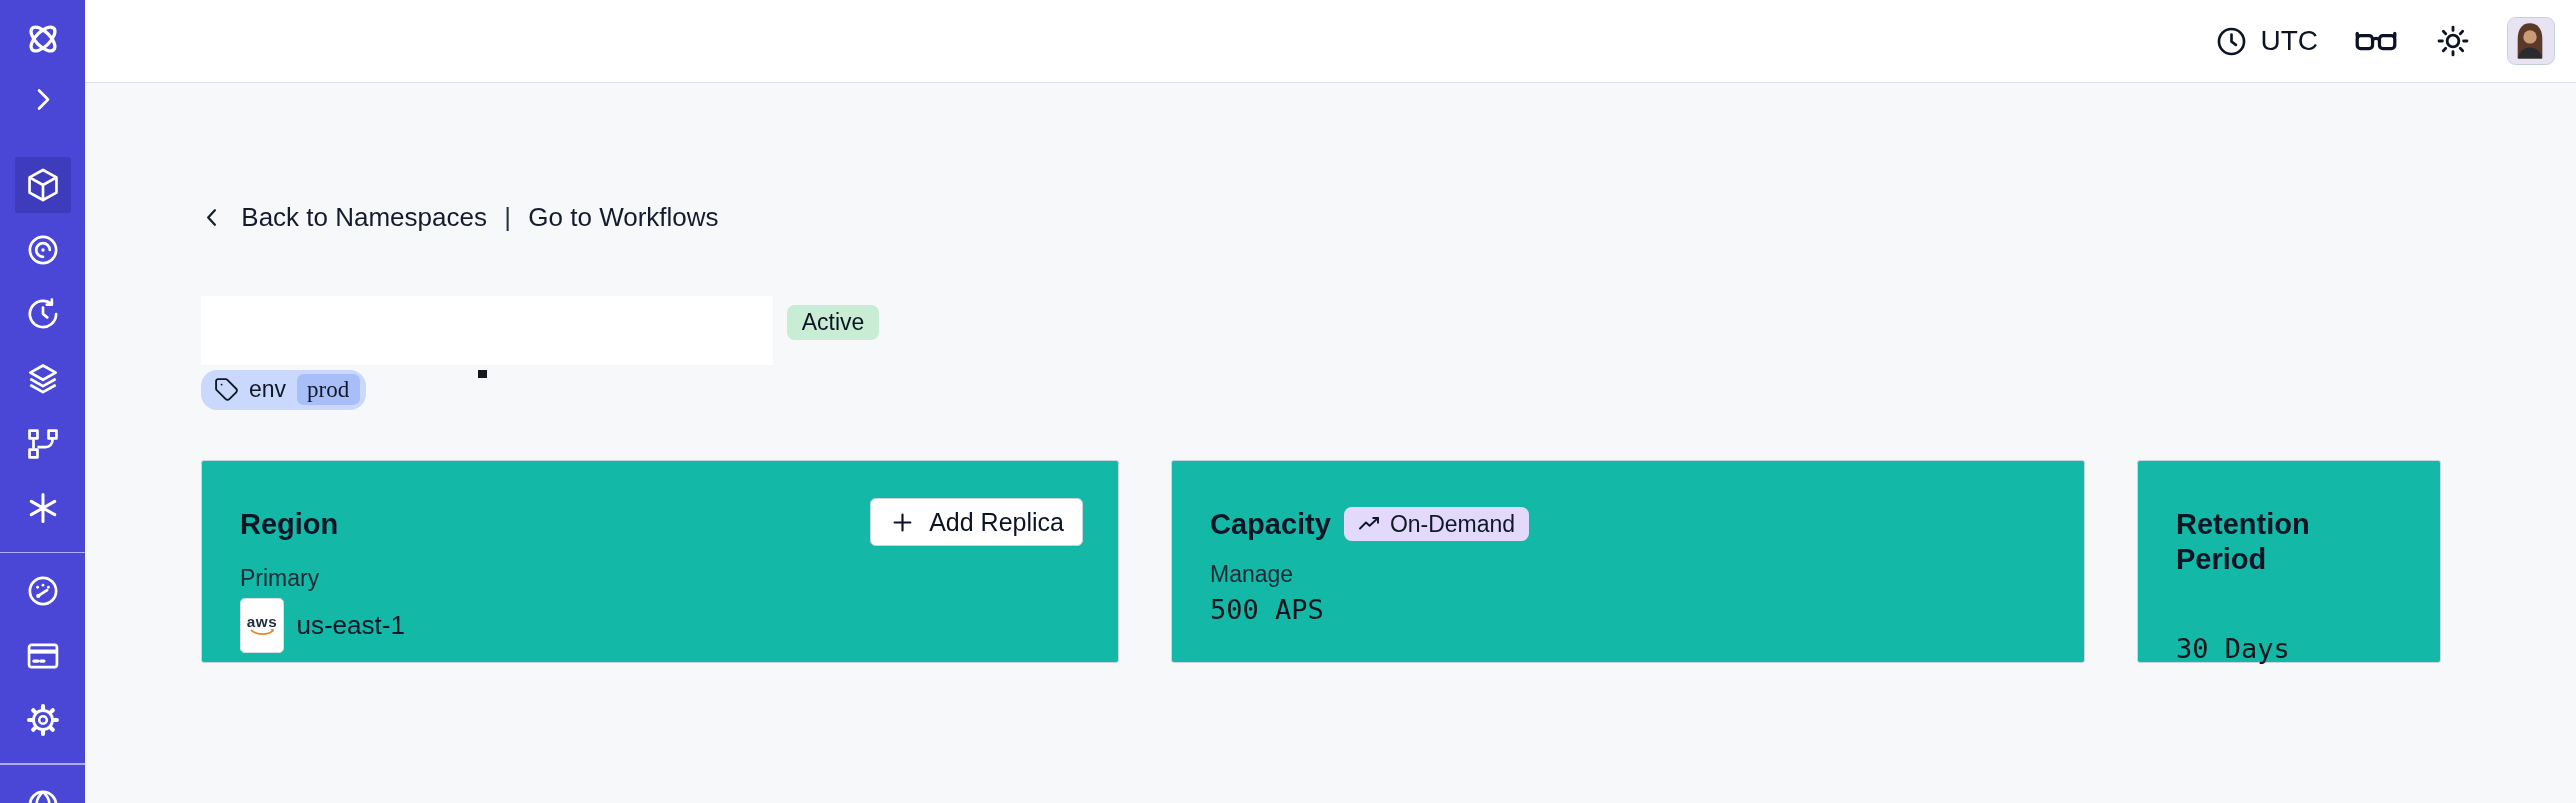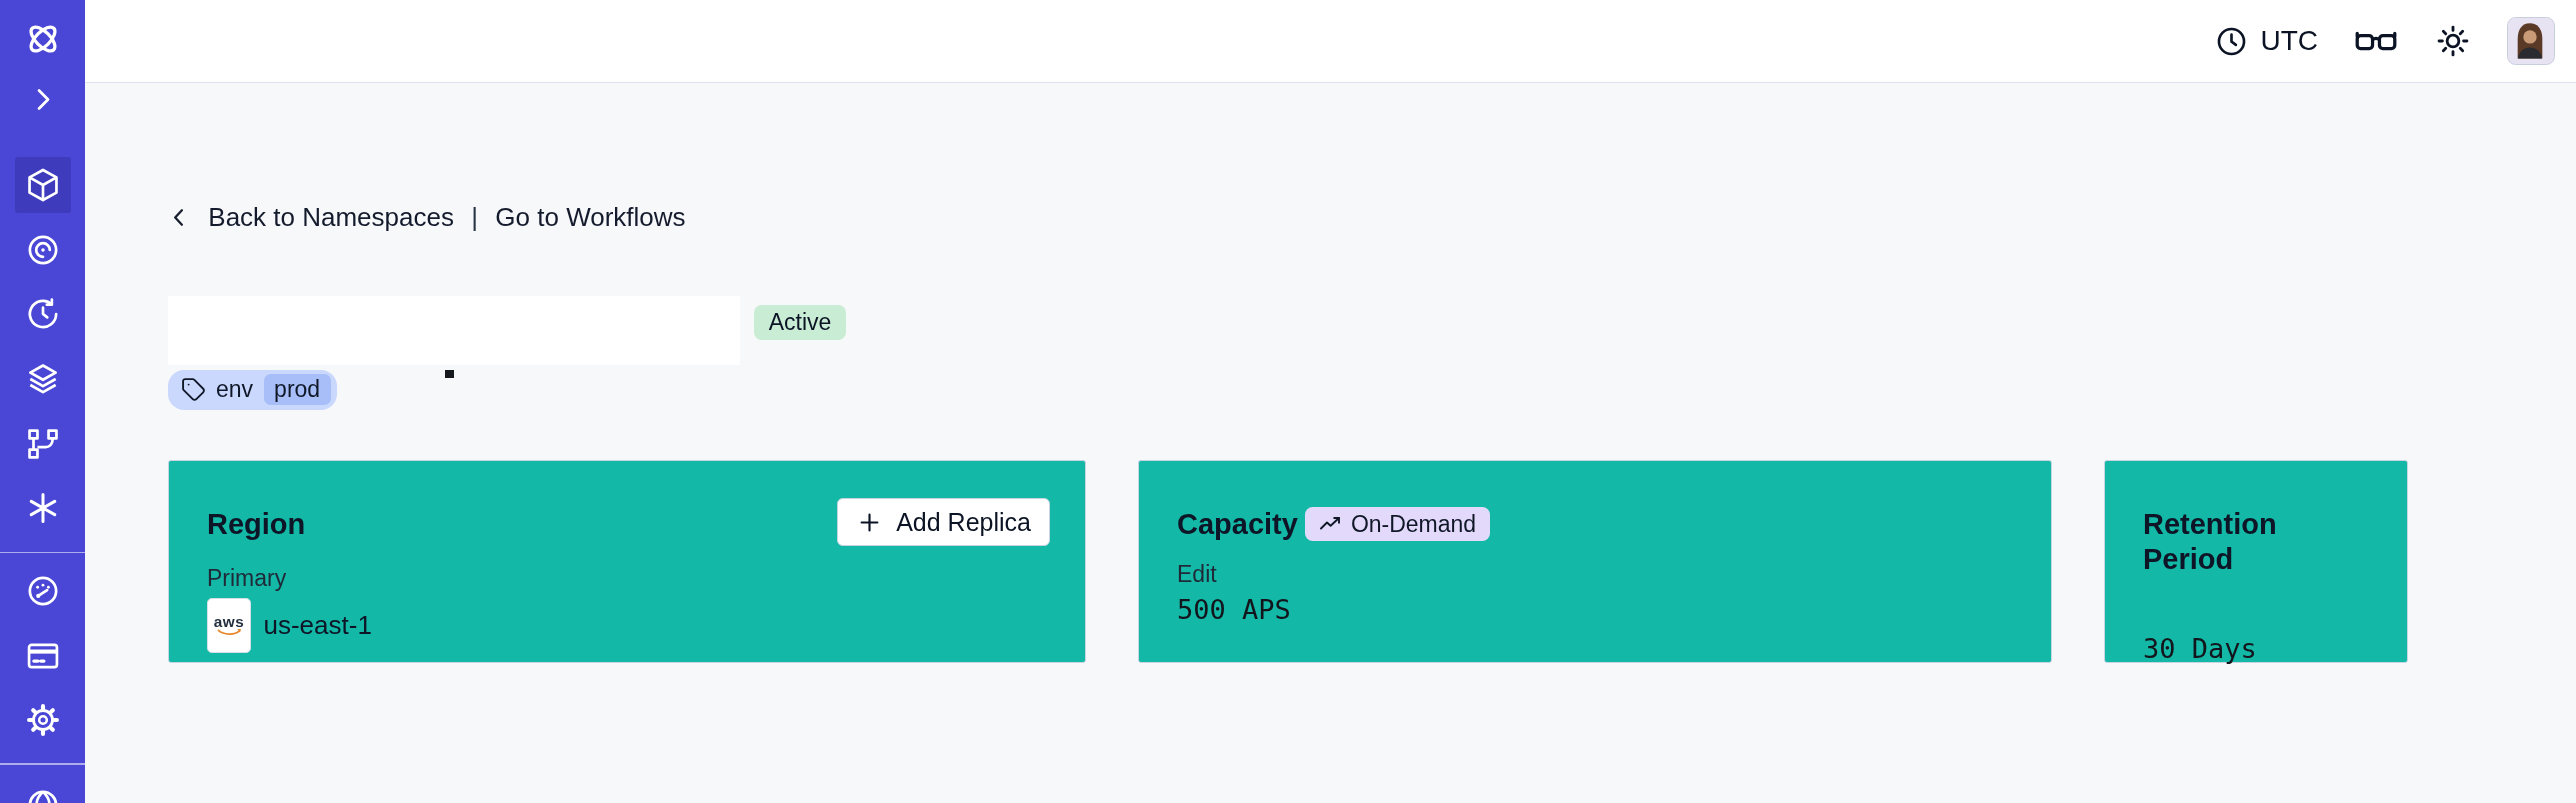--- a/index.html
+++ b/index.html
@@ -24,21 +24,21 @@
 
   
   .topbar{position:absolute;left:85px;right:0;top:0;height:83px;background:#fff;
           border-bottom:1.9px solid #DDE3EC;display:flex;align-items:center;
           justify-content:flex-end;gap:35px;padding-right:21px;z-index:4;}
   .tz{display:flex;align-items:center;gap:11.5px;font-size:28px;color:var(--ink);cursor:pointer;}
   .avatar{width:48px;height:48px;border-radius:8.6px;border:1.9px solid #C7CFDD;overflow:hidden;background:#E8E3F3;cursor:pointer;}
 
   
   .content{position:absolute;left:85px;top:85px;right:0;bottom:0;background:var(--page_bg);
-           padding:117px 123px 0 83px;overflow:hidden;}
+           padding:117px 123px 0 116px;overflow:hidden;}
 
   .back-row{display:flex;align-items:center;gap:17.3px;height:31px;}
   .back-row .lnk{font-size:26px;font-weight:500;color:#141B2D;cursor:pointer;}
   .back-row .sep{font-size:26px;color:#2A3447;}
 
   .title-row{margin-top:63px;display:flex;align-items:flex-start;position:relative;}
   .name-redaction{width:572px;height:69px;background:#ffffff;position:relative;flex:none;}
   .redact-dot{position:absolute;left:277px;bottom:-12.5px;width:8.6px;height:7.7px;background:#15181d;}
   .badge-active{margin-left:14.4px;margin-top:8.6px;height:35px;padding:0 14.4px;border-radius:7.7px;
       background:var(--active_badge_bg);display:inline-flex;align-items:center;
@@ -47,35 +47,35 @@
   .btn{display:inline-flex;align-items:center;gap:13.4px;background:#fff;border:1.9px solid var(--card_border);
        border-radius:5.8px;color:var(--ink);cursor:pointer;font-family:inherit;}
   .btn-connect{height:71px;padding:0 25px;font-size:27px;font-weight:500;}
   .btn-edit{height:71px;padding:0 29px;font-size:27px;background:var(--accent);border:none;color:#fff;
             border-radius:4.8px;display:inline-flex;align-items:center;cursor:pointer;font-family:inherit;}
 
   .tag-row{margin-top:4.8px;}
   .tag-pill{display:inline-flex;align-items:center;gap:10.5px;height:40px;border-radius:16px;
             background:var(--tag_bg);padding:0 6.7px 0 12.5px;font-size:23px;color:#101828;}
   .tag-value{display:inline-flex;align-items:center;height:31px;padding:0 10.5px;border-radius:6.7px;
-             background:var(--tag_value_bg);}
+             background:var(--tag_value_bg);font-family:Liberation Serif, serif;}
 
   .tabs{margin-top:48px;display:flex;gap:44px;border-bottom:1.9px solid #D9DFEA;}
   .tab{font-size:26px;font-weight:500;color:#334155;padding:0 2.9px 25px;cursor:pointer;
        border-bottom:4.8px solid transparent;margin-bottom:-2.9px;}
   .tab.active{color:var(--accent);border-bottom-color:var(--accent);}
 
   .cards{margin-top:50px;display:flex;gap:52px;}
   .card{background:#14b8a6;border:1.9px solid var(--card_border);border-radius:2.9px;height:203px;
         padding:46px 35px 0 38px;flex:none;}
   .card.region{width:918px;}
   .card.capacity{width:914px;}
   .card.retention{width:304px;}
   .card-head{display:flex;align-items:flex-start;justify-content:space-between;}
-  .head-left{display:flex;align-items:center;gap:7px;}
+  .head-left{display:flex;align-items:center;gap:13px;}
   .card-title{font-size:29px;font-weight:700;color:#0D1526;line-height:35px;}
   .badge-ondemand{display:inline-flex;align-items:center;gap:8.6px;height:34px;padding:0 13.4px;
                   border-radius:7.7px;background:var(--ondemand_bg);font-size:23px;color:#101828;}
   .btn-card{height:48px;padding:0 18px;font-size:25px;font-weight:500;margin-top:-8.6px;}
   .hl-wrap{border:4.8px solid var(--highlight);border-radius:1.9px;padding:5.8px;margin-top:-18px;margin-right:-13.4px;}
   .hl-wrap .btn-card{margin-top:0;}
   .card-label{margin-top:19px;font-size:23px;color:#1F2937;}
   .card-valrow{margin-top:5.8px;display:flex;align-items:center;gap:12.5px;}
   .mono-val{font-family:"DejaVu Sans Mono",monospace;font-size:27px;color:#12151C;}
   .big-space{margin-top:56px;}
@@ -273,21 +273,21 @@
           <div class="card-title">Capacity</div>
           <span class="badge-ondemand">
             <svg width="24" height="24" viewBox="0 0 24 24" fill="none" stroke="#101828" stroke-width="1.9" stroke-linecap="round" stroke-linejoin="round">
               <path d="M3 16.5 9 10.5l3.6 3.3L21 6"></path>
               <path d="M16.2 6H21v4.8"></path>
             </svg>
             <span>On-Demand</span>
           </span>
         </div>
       </div>
-      <div class="card-label">Edit</div>
+      <div class="card-label">Manage</div>
       <div class="card-valrow">
         <span class="mono-val">500 APS</span>
       </div>
     </div>
 
     <div class="card retention">
       <div class="card-head">
         <div class="card-title">Retention Period</div>
       </div>
       <div class="card-valrow big-space">

